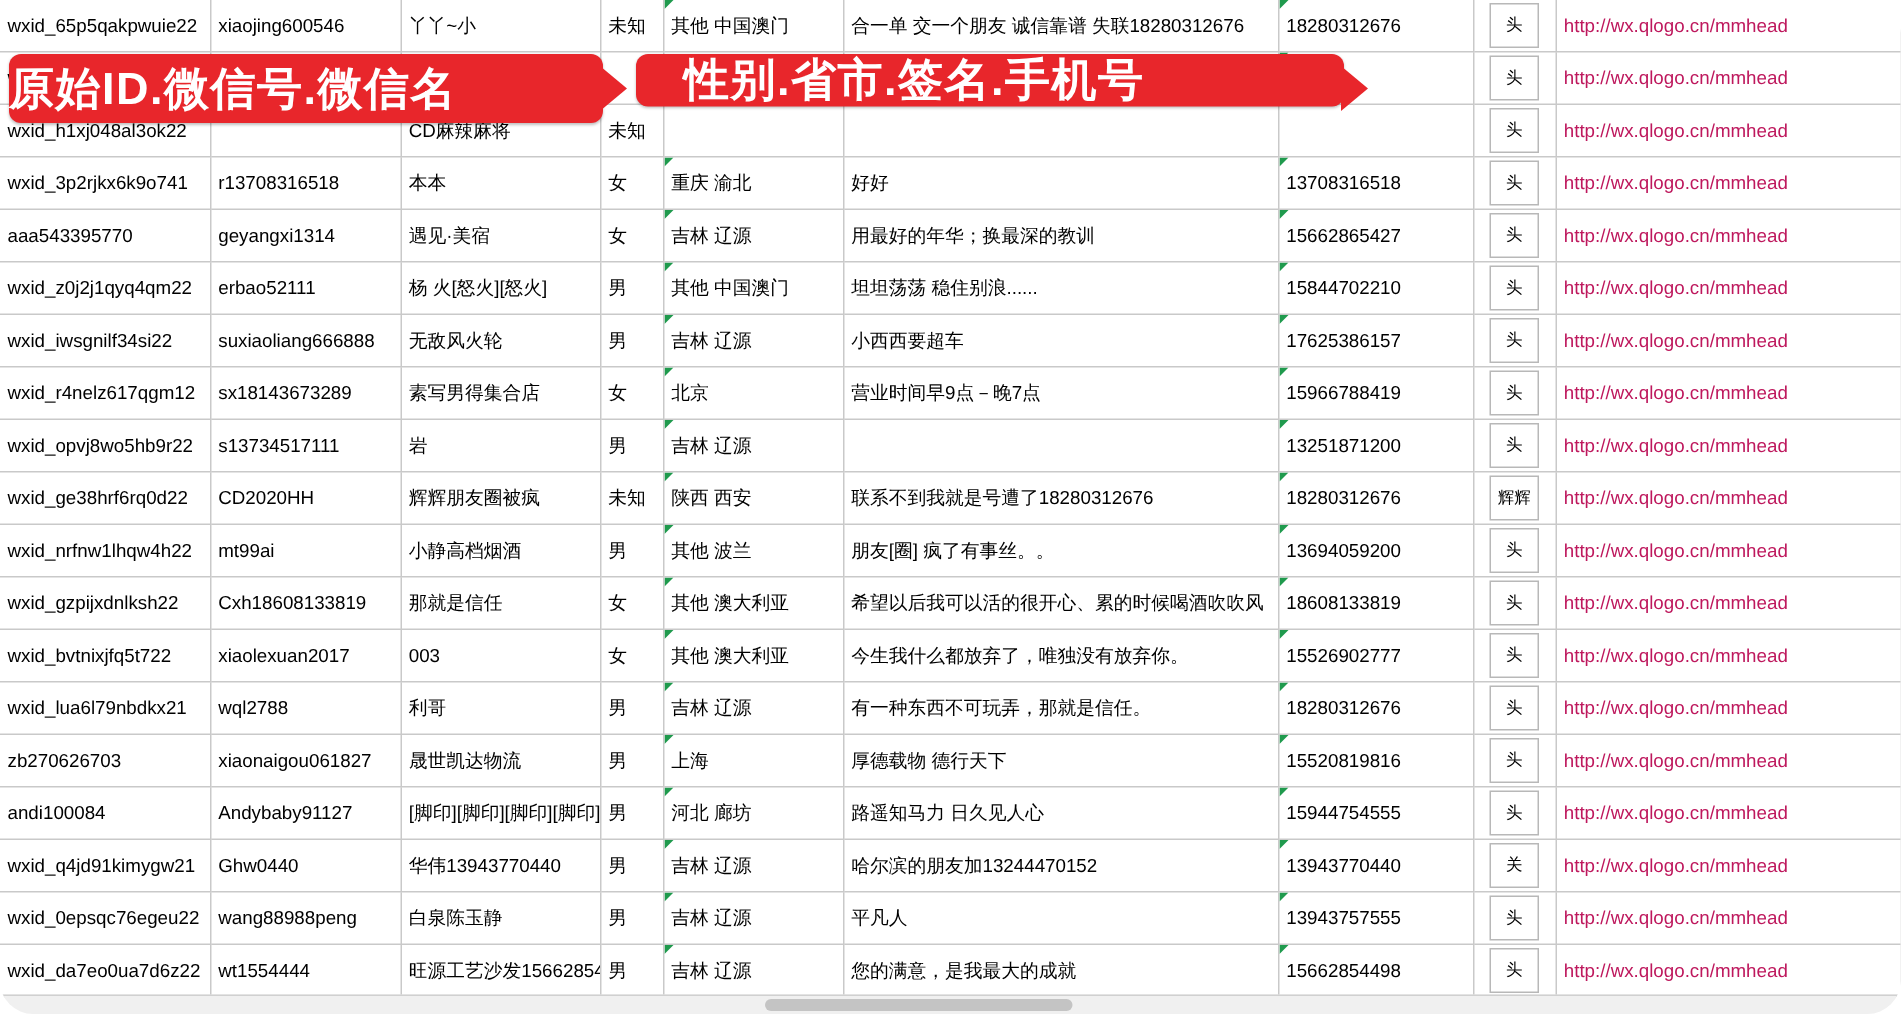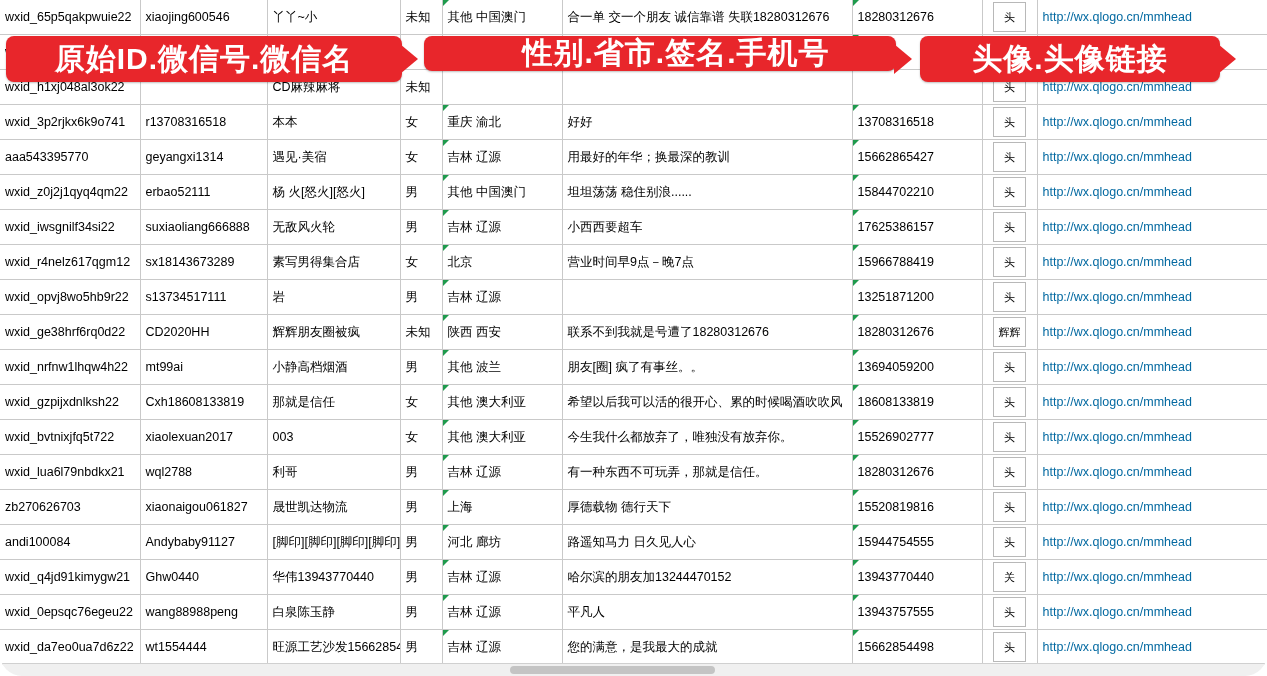--- a/index.html
+++ b/index.html
@@ -65,42 +65,41 @@
     border: 1px solid #b8b8b8;
     box-sizing: border-box;
     display: flex;
     align-items: center;
     justify-content: center;
     font-size: 11px;
     line-height: 1;
     overflow: hidden;
   }
 
-  .link-text { color: #0369a1; }
+  .link-text { color: #be185d; }
 
   
   td.mark { position: relative; }
   td.mark::before {
     content: "";
     position: absolute;
     left: 0; top: 0;
     border-top: 6px solid #1f9a4d;
     border-right: 6px solid transparent;
   }
 
   
   .banner {
     position: absolute;
     background: #e8262b;
     color: #ffffff;
     font-weight: bold;
     border-radius: 8px;
     display: flex;
     align-items: center;
-    justify-content: center;
     letter-spacing: 1px;
     box-shadow: 0 1px 2px rgba(0,0,0,0.25);
     font-family: "Liberation Sans", sans-serif;
   }
   .banner .txt { white-space: nowrap; }
 
   #banner1 {
     left: 6px; top: 36px;
     width: 396px; height: 46px;
     font-size: 30px;
@@ -437,20 +436,17 @@
         </tr>
       </tbody>
   </table>
 
   <div class="banner" id="banner1">
     <span class="txt">原始ID.微信号.微信名</span>
   </div>
   <div class="banner" id="banner2">
     <span class="txt">性别.省市.签名.手机号</span>
   </div>
-  <div class="banner" id="banner3">
-    <span class="txt">头像.头像链接</span>
-  </div>
 
   <div id="hscroll">
     <div class="thumb"></div>
   </div>
 </div>
 
 </body></html>

